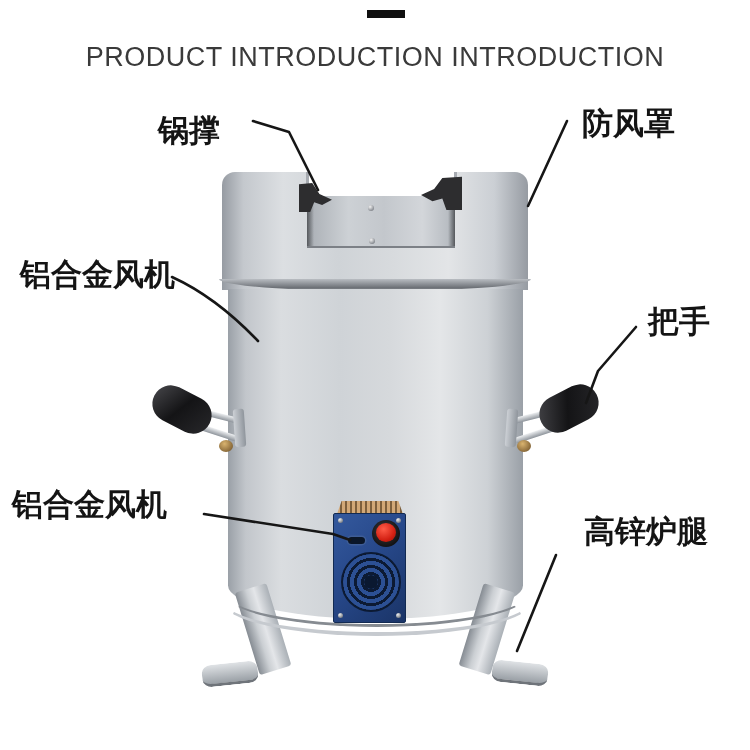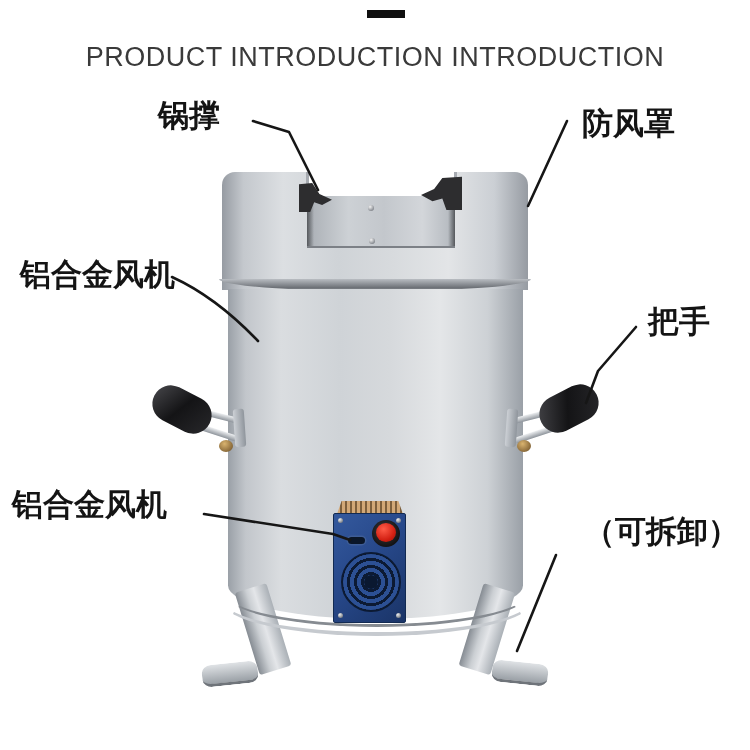--- a/index.html
+++ b/index.html
@@ -16,21 +16,21 @@
     left:0;top:42px;width:750px;text-align:center;
     font-family:"Liberation Sans","DejaVu Sans",sans-serif;
     font-size:27px;color:#3a3a3a;letter-spacing:.5px;font-weight:500;
   }
 
   
   .callout{
     font-size:31px;font-weight:700;color:#141414;white-space:nowrap;
     font-family:"DejaVu Sans","Liberation Sans",sans-serif;
   }
-  .lbl-pot{left:158px;top:95px;}
+  .lbl-pot{left:158px;top:110px;}
   .lbl-wind{left:582px;top:103px;}
   .lbl-shell{left:20px;top:254px;}
   .lbl-handle{left:648px;top:301px;}
   .lbl-fan{left:12px;top:484px;font-family:Liberation Serif, serif;}
   .lbl-legs{left:584px;top:507px;line-height:48px;}
   .lbl-legs span{display:block;}
 
   
   .top-base{
     left:222px;top:172px;width:306px;height:118px;
@@ -209,14 +209,14 @@
     <polyline points="556,555 517,651"></polyline>
   </g>
 </svg>
 
 <div class="abs callout lbl-pot">锅撑</div>
 <div class="abs callout lbl-wind">防风罩</div>
 <div class="abs callout lbl-shell">铝合金风机</div>
 <div class="abs callout lbl-handle">把手</div>
 <div class="abs callout lbl-fan">铝合金风机</div>
 <div class="abs callout lbl-legs">
-  <span>（可拆卸）</span>
+  <span>高锌炉腿</span>
 </div>
 
 </body></html>

